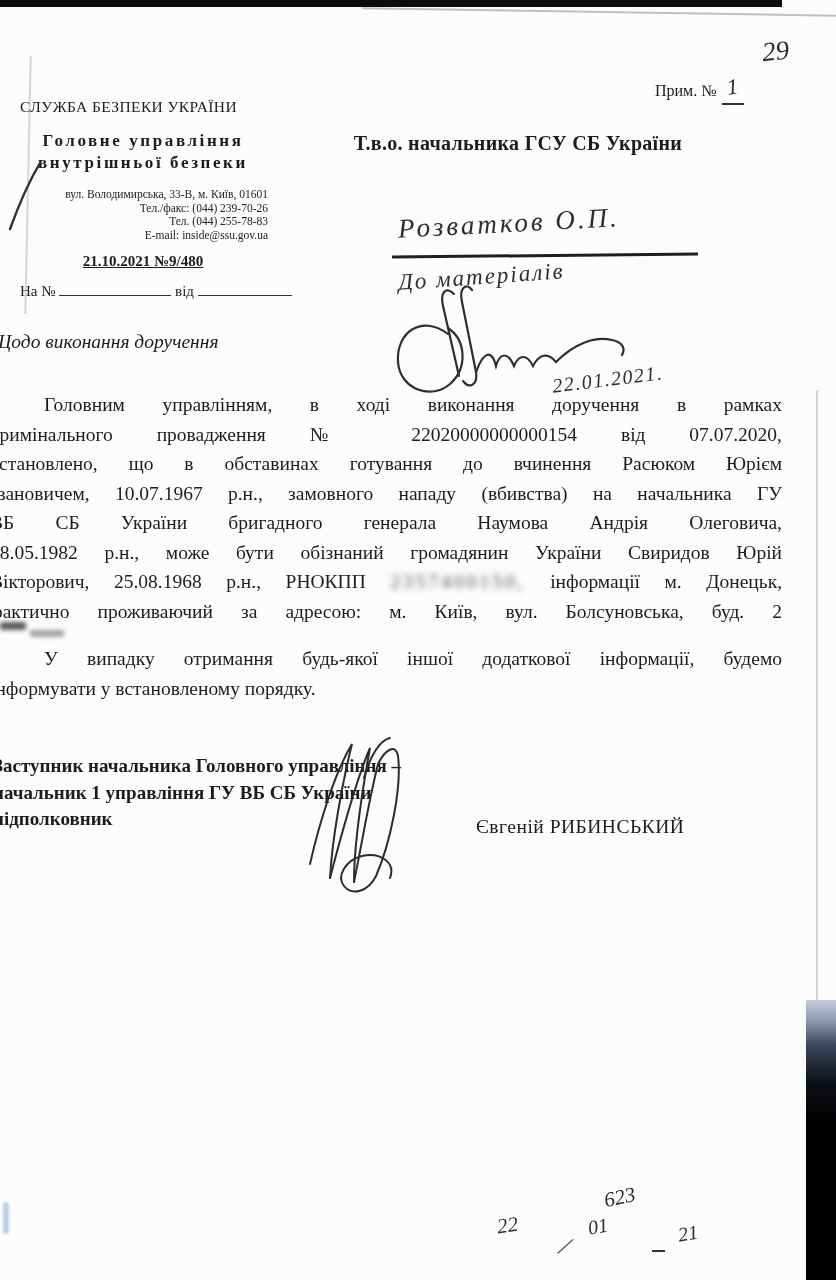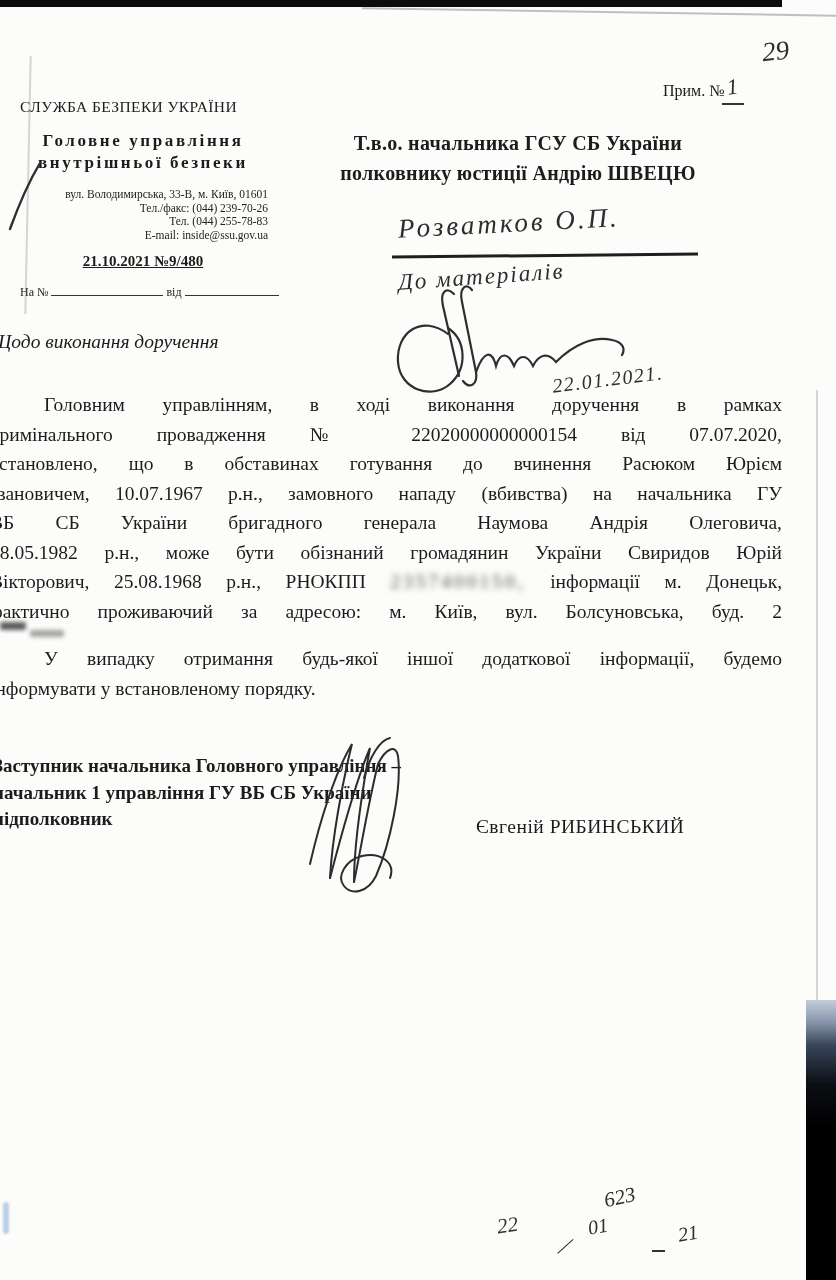--- a/index.html
+++ b/index.html
@@ -19,24 +19,24 @@
              filter:blur(1px);border-radius:3px;opacity:.8;}
   
   .org{left:20px;top:98px;width:250px;font-size:15.5px;letter-spacing:.4px;
        white-space:nowrap;}
   .division{left:18px;top:130px;width:250px;text-align:center;font-weight:bold;
             font-size:17px;letter-spacing:2.6px;line-height:22px;}
   .addr{left:18px;top:188px;width:250px;text-align:right;font-size:11.5px;
         line-height:13.5px;color:#222;}
   .docnum{left:18px;top:253px;width:250px;text-align:center;font-weight:bold;
           font-size:15px;text-decoration:underline;}
-  .refline{left:20px;top:281px;font-size:12px;white-space:nowrap;}
+  .refline{left:20px;top:281px;font-size:15px;white-space:nowrap;}
   .refline .ul{display:inline-block;border-bottom:1.4px solid #333;height:14px;}
   
-  .copy{left:655px;top:82px;font-size:16px;white-space:nowrap;margin-left:8px;}
+  .copy{left:655px;top:82px;font-size:16px;white-space:nowrap;}
   .copy-num{left:727px;top:74px;font-size:22px;font-style:italic;
             transform:rotate(-8deg);color:#2b2b2b;}
   .copy-ul{left:722px;top:103px;width:22px;height:2px;background:#333;}
   .pgnum{left:762px;top:36px;font-size:27px;font-style:italic;color:#333;
          transform:rotate(-6deg);}
   .addressee{left:318px;top:128px;width:400px;font-weight:bold;font-size:20px;
              line-height:30px;letter-spacing:.3px;text-align:center;}
   
   .hw{font-style:italic;color:#2d2d2d;white-space:nowrap;}
   .res-name{left:398px;top:208px;font-size:27px;transform:rotate(-3deg);
@@ -105,21 +105,20 @@
     <span>від</span>
     <span class="ul" style="width:94px;"></span>
   </div>
 
   <svg class="abs" style="left:0px;top:155px;" width="60" height="90">
     <path d="M 10,74 C 18,52 28,28 40,8" stroke="#2f2f2f" stroke-width="2.4" fill="none" stroke-linecap="round"></path>
   </svg>
 
   <div class="abs addressee">
     <div>Т.в.о. начальника ГСУ СБ України</div>
-    <div>полковнику юстиції Андрію ШВЕЦЮ</div>
   </div>
 
   <div class="abs hw res-name">Розватков О.П.</div>
   <div class="abs res-ul"></div>
   <div class="abs hw res-note">До матеріалів</div>
   <svg class="abs" style="left:388px;top:278px;" width="290" height="125">
     <g stroke="#2e2e2e" stroke-width="2.2" fill="none" stroke-linecap="round">
       <path d="M 60,56 C 34,36 8,54 10,84 C 12,112 44,122 62,106 C 80,90 78,62 60,50"></path>
       <path d="M 66,16 C 58,8 52,14 55,28 L 71,98"></path>
       <path d="M 84,12 C 78,4 71,10 74,24 L 88,94 C 90,106 82,112 75,103"></path>

